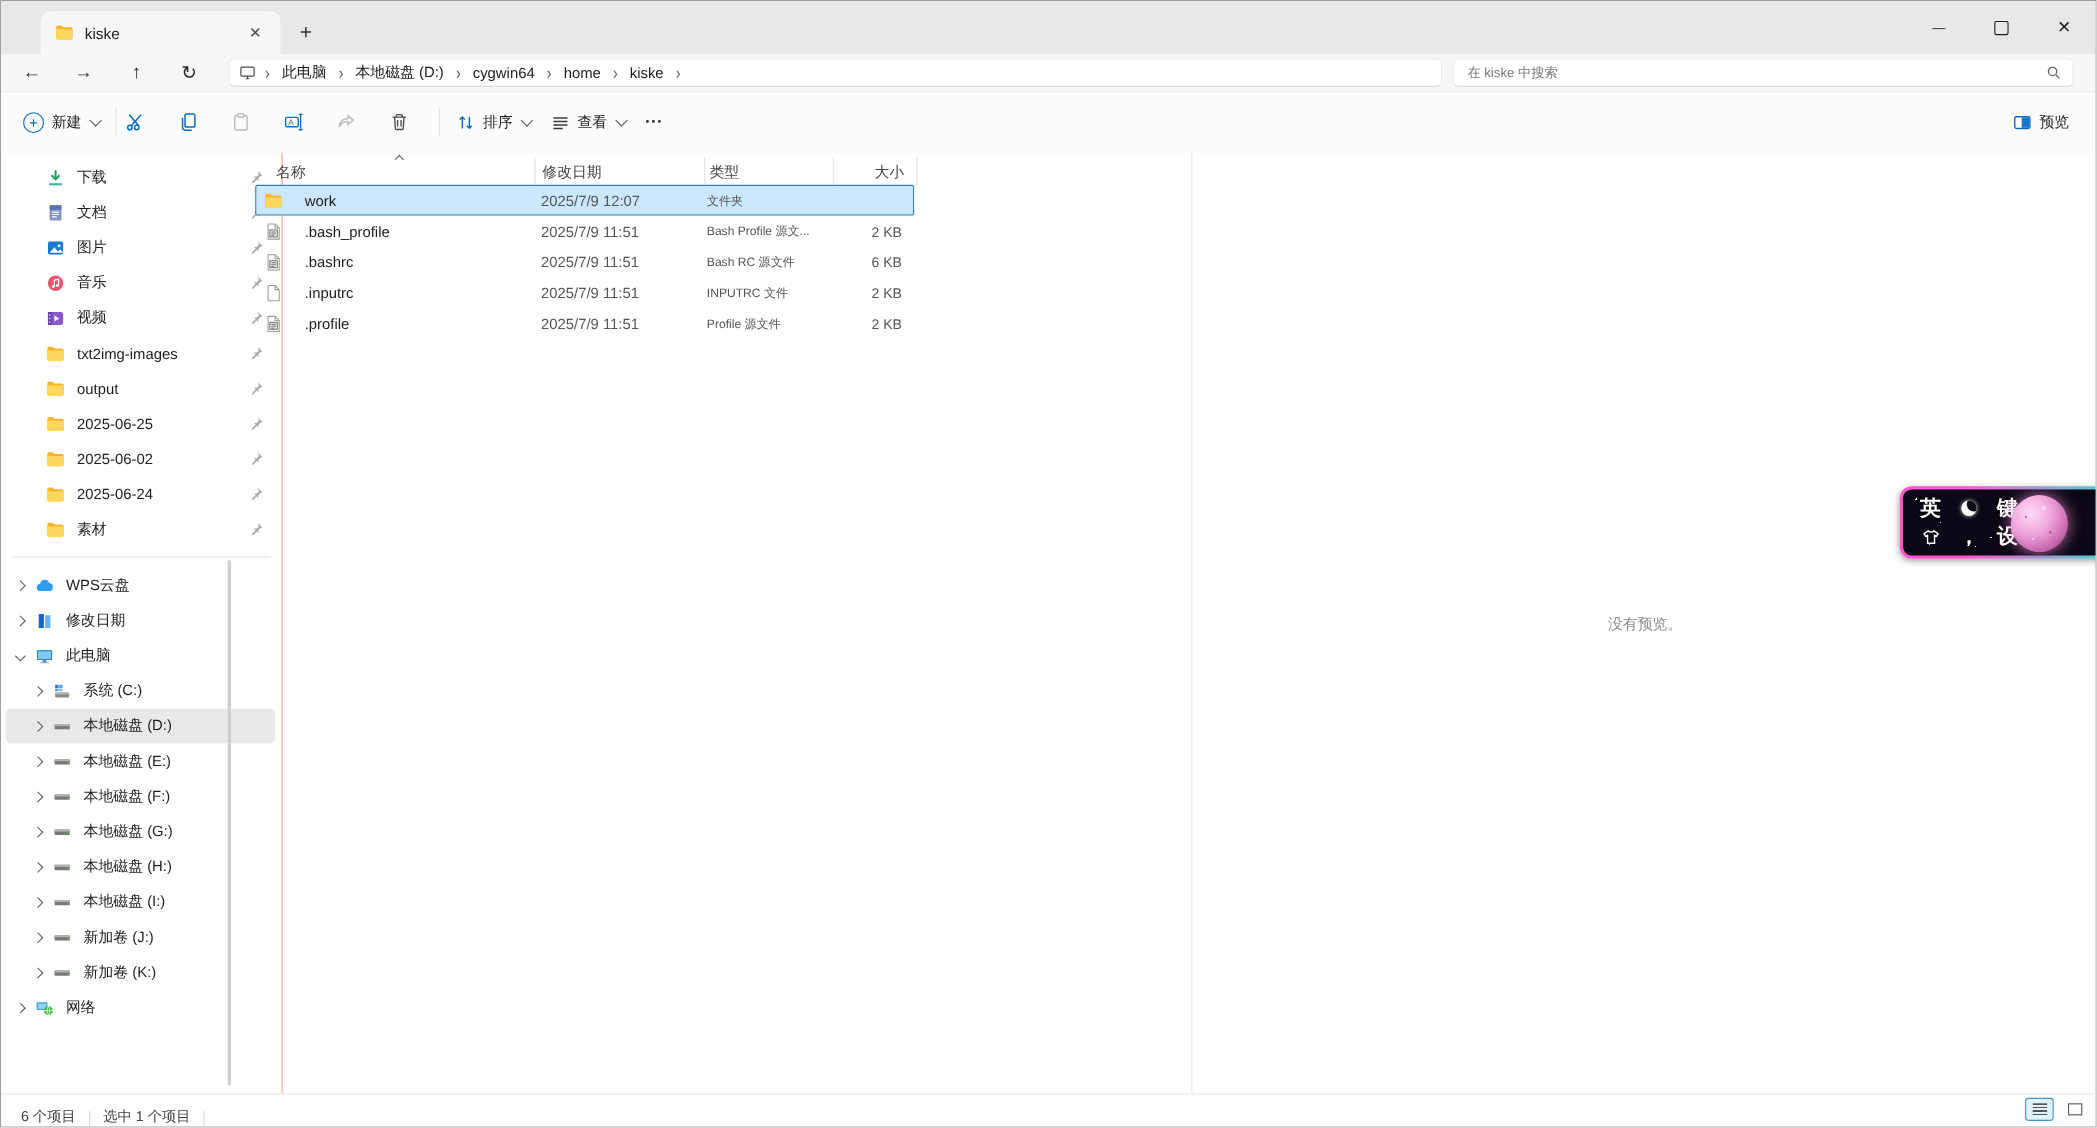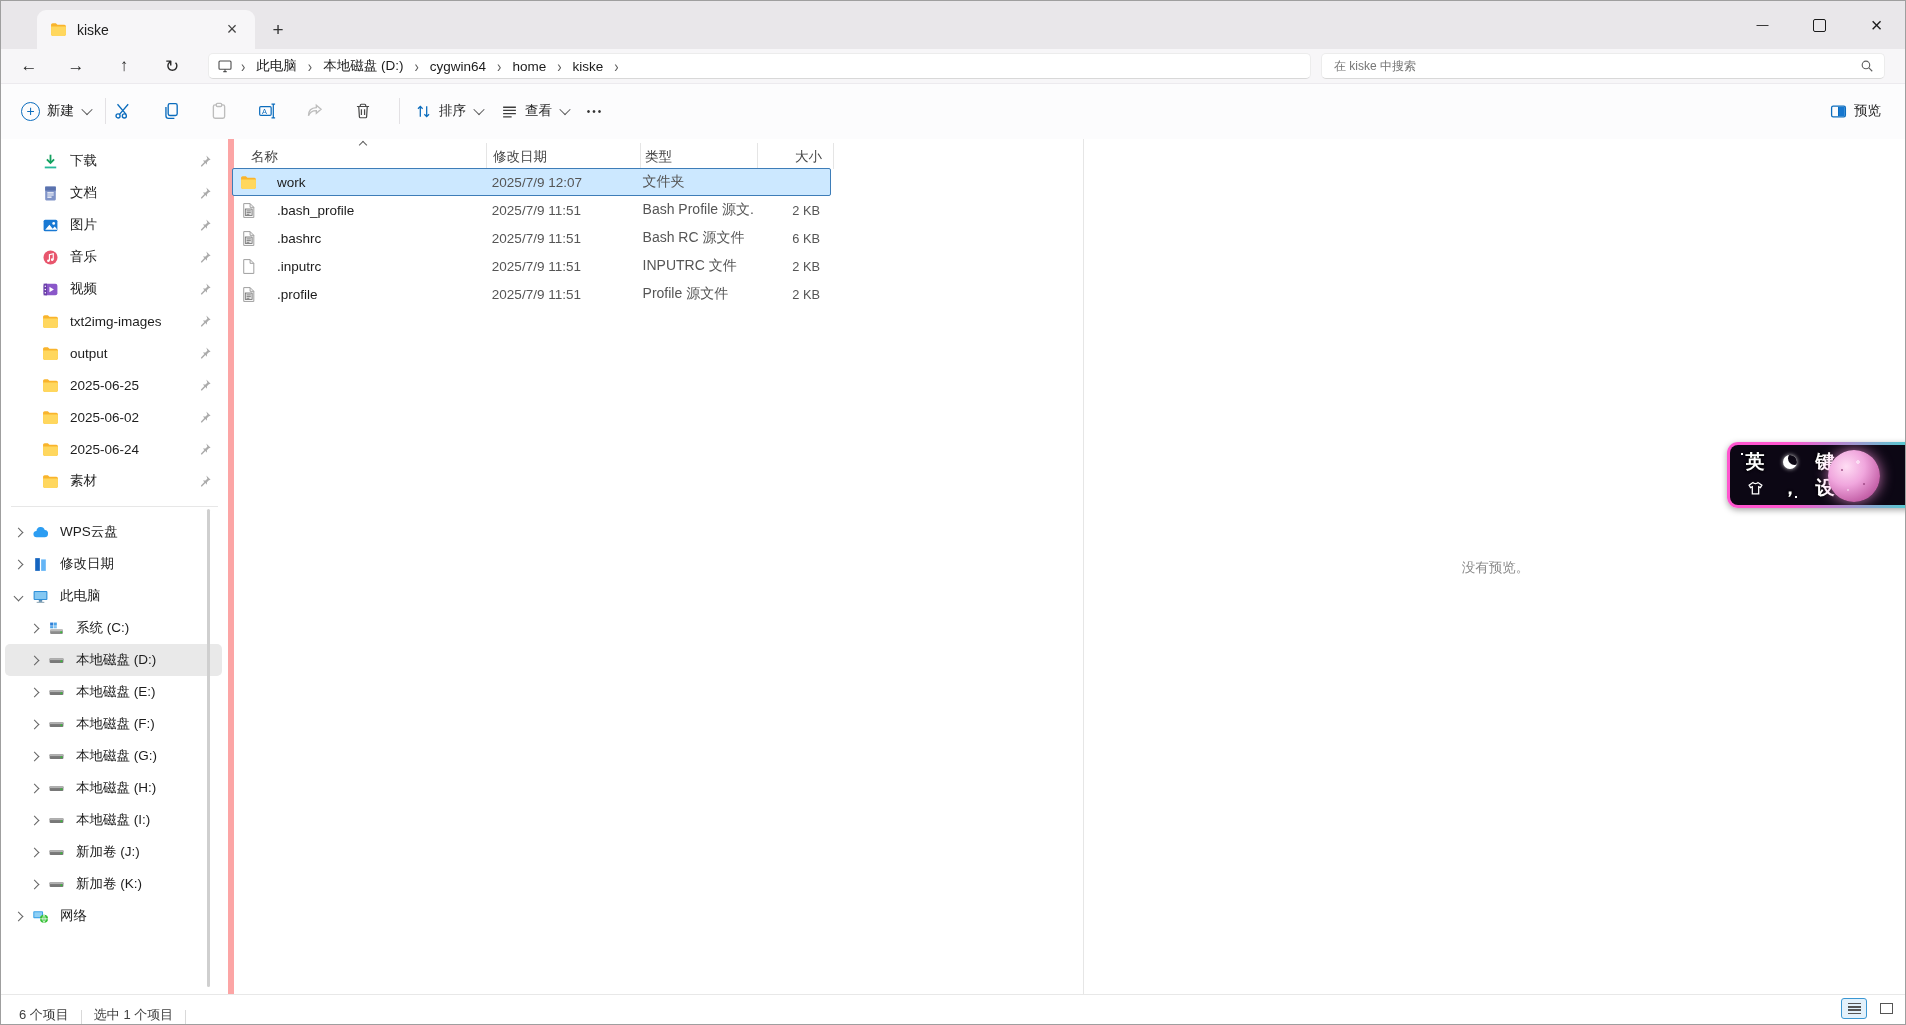--- a/index.html
+++ b/index.html
@@ -48,21 +48,21 @@
   .chev-down{width:7px;height:7px;border-right:1.3px solid #5a5a5a;border-bottom:1.3px solid #5a5a5a;
     transform:rotate(45deg) translate(-1px,-1px);margin-left:2px;}
   .pluscircle{width:17px;height:17px;border:1.4px solid #0b6cbd;border-radius:50%;color:#0b6cbd;
     display:flex;align-items:center;justify-content:center;font-size:14px;line-height:1;}
   .pluscircle::before{content:"+";margin-top:-1px;}
   .more-dots::before{content:"•••";letter-spacing:2px;font-size:10px;color:#333;}
   .tb-preview{right:14px;left:auto;}
   
   .main{position:absolute;left:0;top:138px;width:100%;height:858px;background:#fff;}
   
-  .sidebar{position:absolute;left:0;top:0;width:233px;height:858px;border-right:6px solid #fca5a5;
+  .sidebar{position:absolute;left:0;top:0;width:256px;height:858px;border-right:1px solid #fca5a5;
     box-sizing:border-box;padding-top:6px;overflow:hidden;}
   .sbitem{height:32px;display:flex;align-items:center;margin:0 6px 0 4px;border-radius:5px;
     font-size:13.5px;color:#1d1d1d;position:relative;}
   .sbitem .chevcell{width:26px;display:flex;align-items:center;justify-content:center;flex:none;}
   .chev-r{width:6px;height:6px;border-right:1.2px solid #636363;border-bottom:1.2px solid #636363;
     transform:rotate(-45deg);}
   .chev-d{width:6px;height:6px;border-right:1.2px solid #636363;border-bottom:1.2px solid #636363;
     transform:rotate(45deg);}
   .sbitem .ic{width:18px;height:18px;flex:none;margin-right:11px;display:flex;align-items:center;justify-content:center;}
   .sbitem .ic svg{width:17px;height:17px;}
@@ -87,21 +87,21 @@
   .h-size{width:76px;justify-content:flex-end;padding-right:12px;}
   .rows{position:absolute;left:18px;top:29px;width:599px;}
   .frow{height:28px;display:flex;align-items:center;font-size:13.5px;border-radius:2px;
     box-sizing:border-box;border:1px solid transparent;}
   .frow.selected{background:#cce8ff;border-color:#3e7db8;}
   .fcell{box-sizing:border-box;white-space:nowrap;overflow:hidden;gap:12px;}
   .c-name{width:255px;display:flex;align-items:center;padding-left:7px;color:#1b1b1b;}
   .c-name .fic{width:17px;height:17px;margin-right:8px;flex:none;display:flex;align-items:center;justify-content:center;}
   .c-name .fic svg{width:17px;height:17px;}
   .c-date{width:154px;padding-left:6px;color:#555;}
-  .c-type{width:117px;padding-left:4px;color:#555;font-size:14px;}
+  .c-type{width:117px;padding-left:4px;color:#555;font-size:11px;}
   .c-size{width:76px;text-align:right;padding-right:10px;color:#555;font-size:12.8px;}
   
   .preview{position:absolute;left:1082px;top:0;width:824px;height:858px;border-left:1px solid #e6e6e6;
     box-sizing:border-box;display:flex;align-items:center;justify-content:center;}
   .nopreview{font-size:13.5px;color:#8a8a8a;}
   
   .ime{position:absolute;left:1726px;top:441px;width:202px;height:66px;border-radius:11px;
     padding:3px;box-sizing:border-box;background:linear-gradient(90deg,#ff55cf,#ff55cf 30%,#35dfd0);
     box-shadow:0 2px 6px rgba(0,0,0,.35);z-index:40;}
   .ime-inner{width:100%;height:100%;border-radius:8px;background:#0c0714;position:relative;overflow:hidden;}

